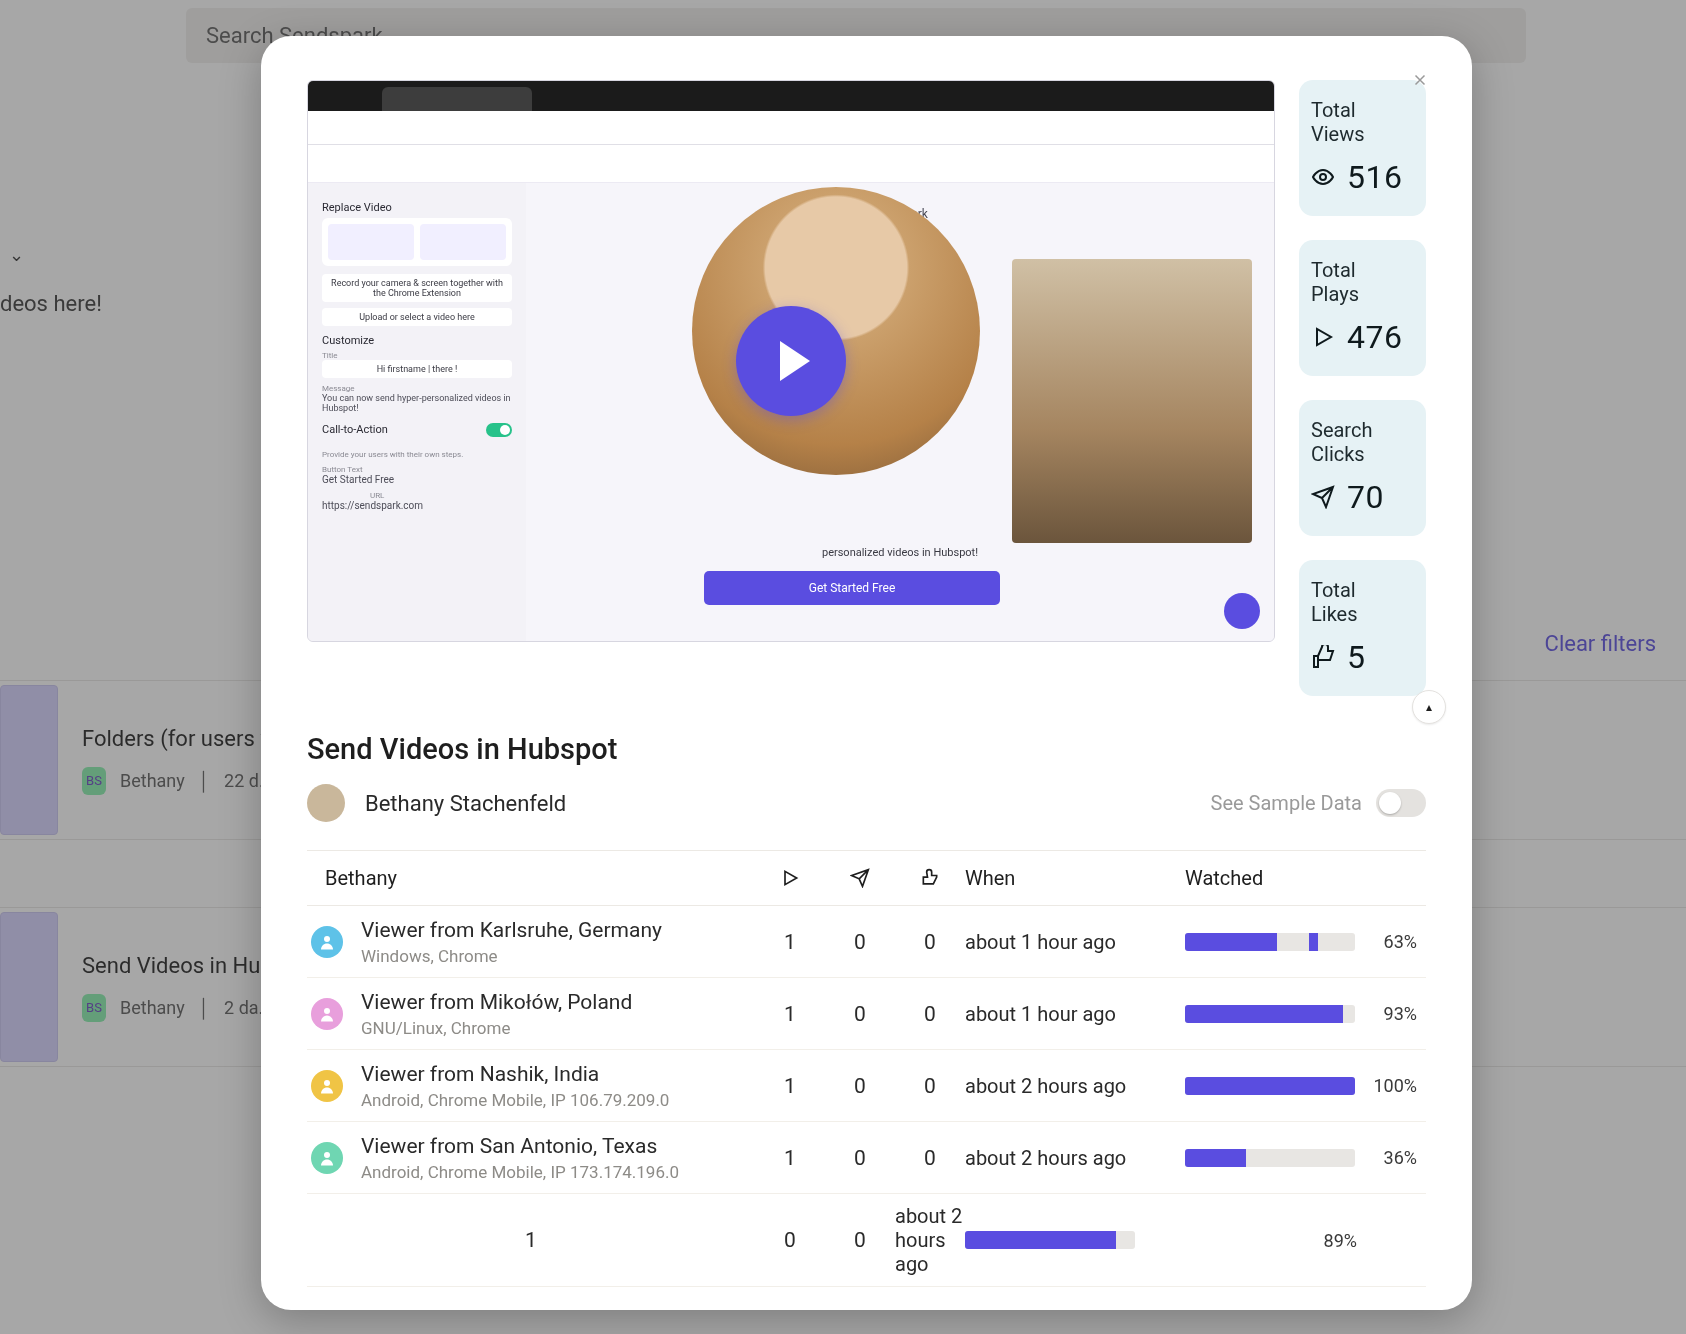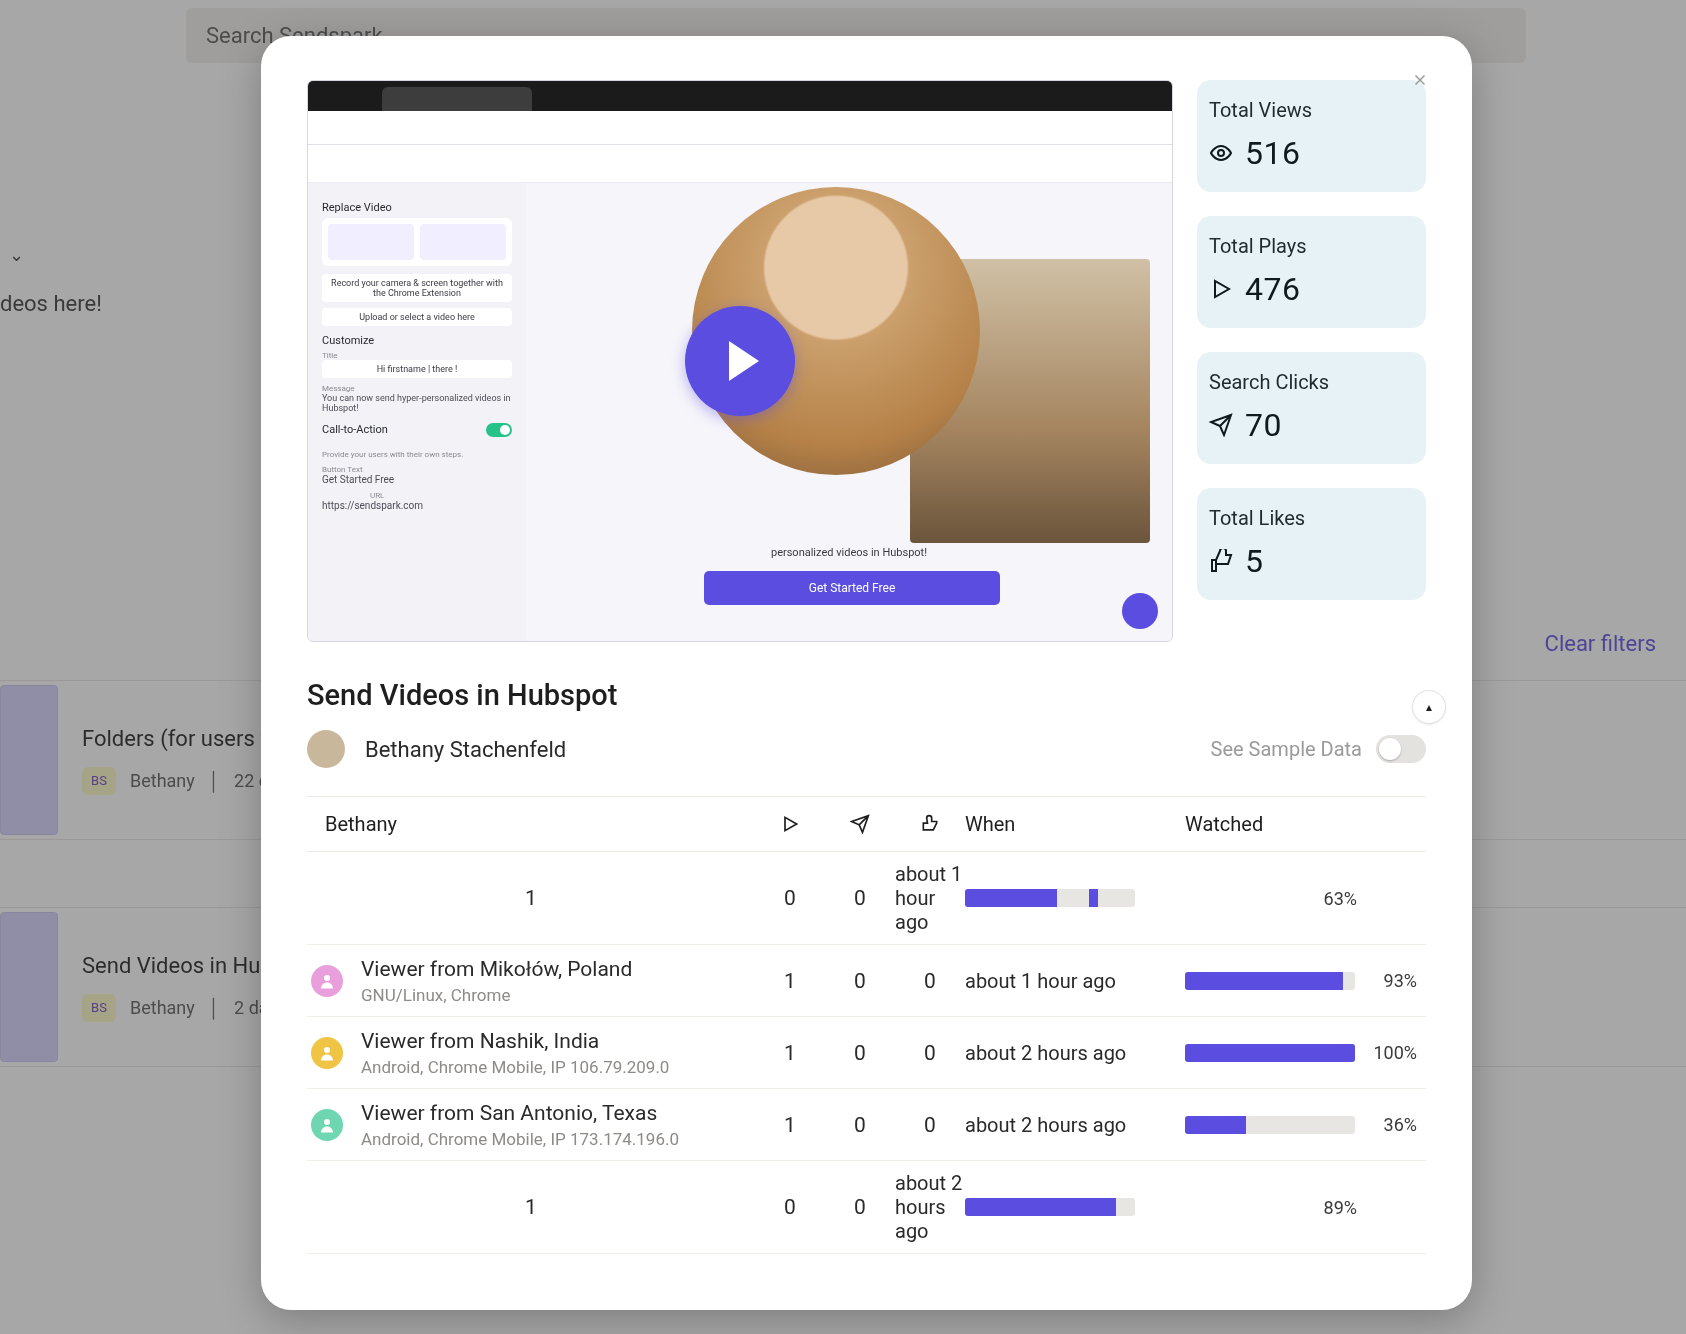--- a/index.html
+++ b/index.html
@@ -53,22 +53,22 @@
   .bg-thumb {
     width: 58px; height: 150px;
     background: #d6d2ff;
     border: 1px solid #c7c3f0;
     border-radius: 4px;
     margin-right: 24px;
   }
   .bg-row-title { font-size: 22px; color: #1e1e1e; margin-bottom: 16px; }
   .bg-row-meta { font-size: 18px; color: #5a5a5a; display: flex; align-items: center; gap: 14px; }
   .bg-row-meta .av {
-    width: 34px; height: 28px; border-radius: 6px;
-    background: #fef9c3; color: #6a42c2;
+    width: 24px; height: 28px; border-radius: 6px;
+    background: #86efac; color: #6a42c2;
     font-size: 13px; display: inline-flex; align-items: center; justify-content: center;
   }
 
   
   .dim {
     position: absolute; inset: 0;
     background: rgba(60,60,60,0.45);
   }
 
   
@@ -88,21 +88,21 @@
     color: #9a9a9a; font-size: 22px;
     display: flex; align-items: center; justify-content: center;
     cursor: pointer;
     background: none; border: none;
   }
 
   .top-row { display: flex; gap: 24px; }
 
   
   .vid {
-    width: 866px; height: 562px;
+    width: 968px; height: 562px;
     background: #f3f2f7;
     border: 1px solid #d7d6e0;
     border-radius: 6px;
     overflow: hidden;
     position: relative;
   }
   .vid .chrome-top {
     height: 30px; background: #1b1b1b;
     display: flex; align-items: flex-end;
   }
@@ -480,20 +480,31 @@
         <svg viewBox="0 0 24 24" fill="none" stroke="#1e1e1e" stroke-width="2">
             <path d="M14 9V5a3 3 0 0 0-6 0l1 6H4v8h12l4-8V9h-6z"></path>
           </svg>
       </div>
       <div class="hdr-when">When</div>
       <div class="hdr-watched">Watched</div>
       <div></div>
     </div>
     <div id="tbody">
         <div class="trow">
+          <div class="visitor">
+            <div class="vav c-blue">
+              <svg viewBox="0 0 24 24">
+                <use href="#ic-person"></use>
+              </svg>
+            </div>
+            <div class="vtxt">
+              <div class="nm">Viewer from Karlsruhe, Germany</div>
+              <div class="meta">Windows, Chrome</div>
+            </div>
+          </div>
           <div class="num">1</div>
           <div class="num">0</div>
           <div class="num">0</div>
           <div class="when">about 1 hour ago</div>
           <div class="bar">
             <div class="seg" style="left:0%;width:54%"></div>
             <div class="seg" style="left:73%;width:5%"></div>
           </div>
           <div class="pct">63%</div>
         </div>

